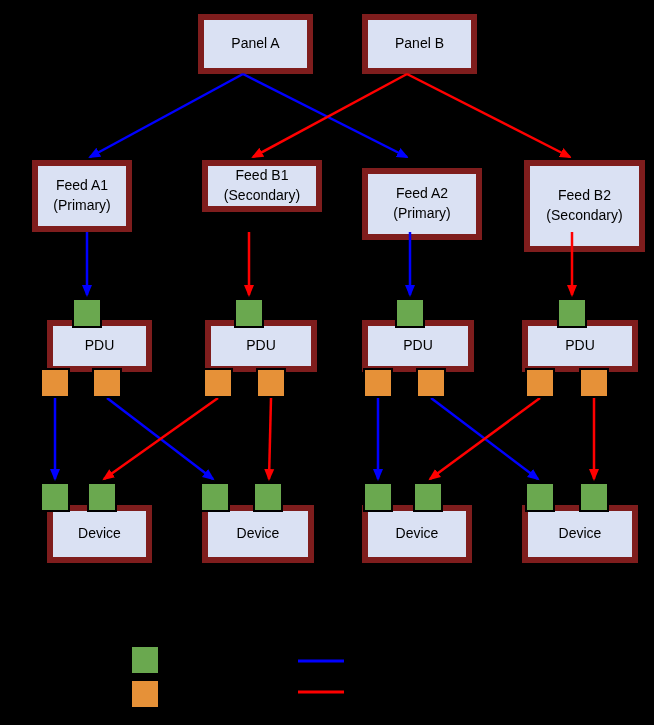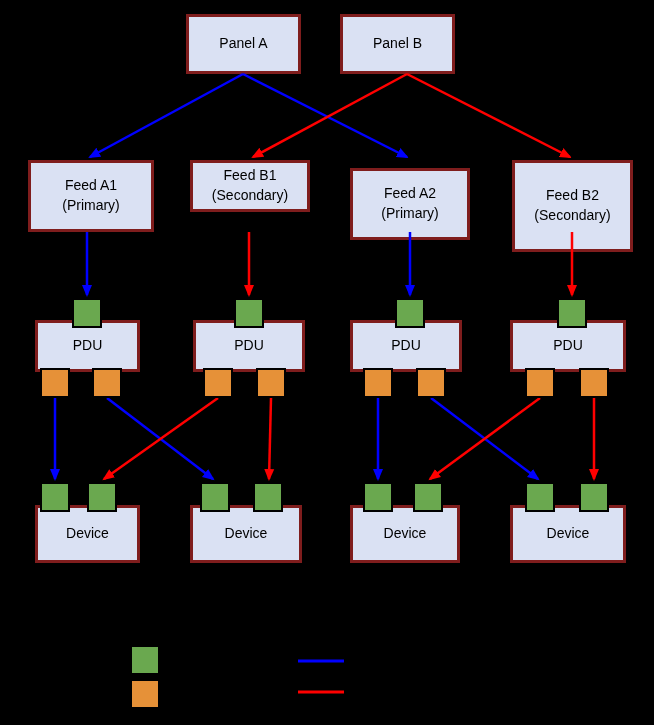--- a/index.html
+++ b/index.html
@@ -8,25 +8,26 @@
     width:654px; height:725px;
     font-family:"Liberation Sans", sans-serif;
   }
   .canvas {
     position:relative; width:654px; height:725px;
     background:var(--bg,#000); overflow:hidden;
   }
   .box {
     position:absolute;
     background:var(--box,#dae1f3);
-    border:3px solid #7f1d1d;
+    border:6px solid #7f1d1d;
     color:var(--text,#000);
     display:flex; flex-direction:column; align-items:center; justify-content:center;
     font-size:14px; line-height:1.4; text-align:right;
     z-index:1;
+    margin-left:12px;
   }
   .sq {
     position:absolute; width:30px; height:30px;
     border:2px solid #000; z-index:3;
   }
   .sq.g { background:var(--green,#6aa84f); }
   .sq.o { background:var(--orange,#e69138); }
   svg.edges { position:absolute; left:0; top:0; z-index:2; }
   line.blue { stroke:var(--blue,#0000ff); stroke-width:2.5; }
   line.red  { stroke:var(--red,#ff0000);  stroke-width:2.5; }
@@ -67,25 +68,25 @@
     <line class="red" x1="540" y1="398" x2="430" y2="479" marker-end="url(#ar)"></line>
     <line class="red" x1="594" y1="398" x2="594" y2="479" marker-end="url(#ar)"></line>
 
     <line class="blue thick" x1="298" y1="661" x2="344" y2="661"></line>
     <line class="red thick" x1="298" y1="692" x2="344" y2="692"></line>
   </svg>
 
   <div class="box" style="left:186px;top:14px;width:115px;height:60px">
     <span>Panel A</span>
   </div>
-  <div class="box" style="left:340px;top:14px;width:115px;height:60px">
+  <div class="box" style="left:350px;top:14px;width:115px;height:60px">
     <span>Panel B</span>
   </div>
 
-  <div class="box" style="left:28px;top:160px;width:126px;height:72px">
+  <div class="box" style="left:20px;top:160px;width:100px;height:72px">
     <span>Feed A1</span>
     <span>(Primary)</span>
   </div>
   <div class="box" style="left:190px;top:160px;width:120px;height:52px">
     <span>Feed B1</span>
     <span>(Secondary)</span>
   </div>
   <div class="box" style="left:350px;top:168px;width:120px;height:72px">
     <span>Feed A2</span>
     <span>(Primary)</span>

